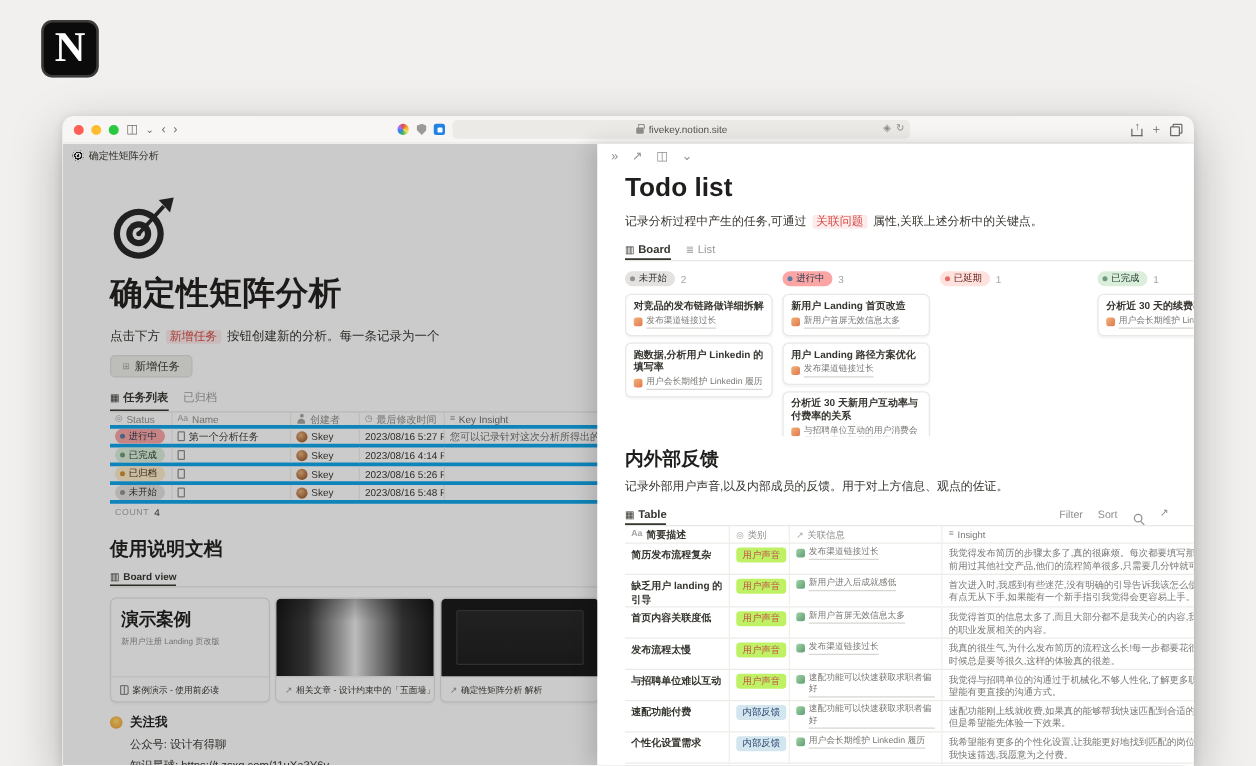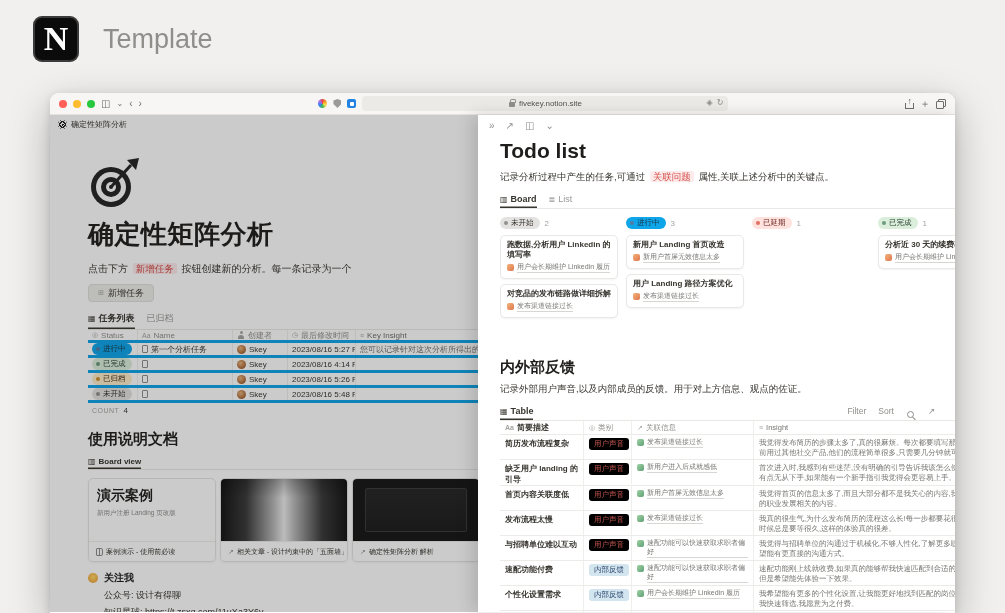--- a/index.html
+++ b/index.html
@@ -135,21 +135,21 @@
   .search-ico::after{ content:""; position:absolute; width:4px; height:1px; background:#8f8e8b; transform:rotate(45deg); left:6px; top:7.5px; }
 
   .board { margin-top:7px; display:flex; gap:8px; width:530px; height:133px; overflow:hidden; }
   .b-col { width:118px; flex:none; }
   .b-head { display:flex; align-items:center; gap:5px; height:14px; }
   .b-count { font-size:8px; color:#a5a4a1; }
   .pill { display:inline-flex; align-items:center; gap:3px; padding:0 6px 0 4px; height:12px;
     border-radius:999px; font-size:7.5px; white-space:nowrap; }
   .pill .dot { width:4px; height:4px; border-radius:50%; flex:none; }
   .pill-gray{background:#e3e2e0;color:#32302c;} .pill-gray .dot{background:#91918e;}
-  .pill-blue{background:#0ea5e9;color:#183347;} .pill-blue .dot{background:#527da5;}
+  .pill-blue{background:#fca5a5;color:#183347;} .pill-blue .dot{background:#527da5;}
   .pill-red{background:#ffe2dd;color:#5d1715;} .pill-red .dot{background:#e16f64;}
   .pill-green{background:#dbeddb;color:#1c3829;} .pill-green .dot{background:#6c9b7d;}
   .pill-yellow{background:#fdecc8;color:#402c1b;} .pill-yellow .dot{background:#cb912f;}
   .b-card { margin-top:5px; background:#fff; border:1px solid #e9e8e5; border-radius:5px;
     box-shadow:0 1px 2px rgba(15,15,15,.05); padding:4px 6px 5px 6px; }
   .b-card-title { font-size:8px; font-weight:600; color:#37352f; line-height:1.25; }
   .b-card-link { margin-top:3px; display:flex; align-items:flex-start; gap:3px; }
   .rel-ico { width:7px; height:7px; border-radius:2px; margin-top:1px;
     background:linear-gradient(135deg,#f2b279,#df7850); flex:none; }
   .rel-ico.green { background:linear-gradient(135deg,#9fd3a4,#5f9e74); }
@@ -163,31 +163,30 @@
   .f-row { display:flex; align-items:flex-start; border-bottom:1px solid #ecebe8; min-height:24px; }
   .f-head { color:#8f8e8b; align-items:center; min-height:14px; height:14px; }
   .fc { padding:3px 5px 0 5px; font-size:7.5px; overflow:hidden; border-right:1px solid #f0efec; height:100%; min-height:24px; }
   .f-head .fc { padding-top:0; display:flex; align-items:center; gap:3px; min-height:14px; }
   .fc-desc { width:84px; flex:none; color:#37352f; font-size:8px; font-weight:700; }
   .fc-cat { width:48px; flex:none; }
   .fc-link { width:122px; flex:none; display:flex; align-items:flex-start; gap:3px; }
   .fc-ins { flex:1; color:#787774; border-right:none; }
   .clamp2 { display:-webkit-box; -webkit-line-clamp:2; -webkit-box-orient:vertical; overflow:hidden; line-height:1.35; }
   .cat { display:inline-block; padding:1px 5px; border-radius:3px; font-size:7.5px; white-space:nowrap; }
-  .cat-user { background:#000000; color:#c4554d; }
+  .cat-user { background:#bef264; color:#c4554d; }
   .cat-internal { background:#d3e5ef; color:#28456c; }
 </style>
 </head>
 <body>
 
 <div class="hero">
   <div class="notion-logo">
       <span>N</span>
     </div>
-  <span class="hero-sub">Template</span>
 </div>
 
 <div class="browser">
   <div class="toolbar">
     <span class="tl tl-red"></span>
     <span class="tl tl-yellow"></span>
     <span class="tl tl-green"></span>
     <span class="tbi">◫</span>
     <span class="tbi tiny">⌄</span>
     <span class="tbi">‹</span>
@@ -425,31 +424,31 @@
         <div class="board">
           <div class="b-col">
             <div class="b-head">
               <span class="pill pill-gray">
                   <span class="dot"></span>
                   <span>未开始</span>
                 </span>
               <span class="b-count">2</span>
             </div>
             <div class="b-card">
+              <div class="b-card-title">对竞品的发布链路做详细拆解</div>
+              <div class="b-card-link">
+                  <span class="rel-ico"></span>
+                  <span class="rel-text">发布渠道链接过长</span>
+                </div>
+            </div>
+            <div class="b-card">
               <div class="b-card-title">跑数据,分析用户 Linkedin 的填写率</div>
               <div class="b-card-link">
                   <span class="rel-ico"></span>
                   <span class="rel-text">用户会长期维护 Linkedin 履历</span>
-                </div>
-            </div>
-            <div class="b-card">
-              <div class="b-card-title">对竞品的发布链路做详细拆解</div>
-              <div class="b-card-link">
-                  <span class="rel-ico"></span>
-                  <span class="rel-text">发布渠道链接过长</span>
                 </div>
             </div>
           </div>
 
           <div class="b-col">
             <div class="b-head">
               <span class="pill pill-blue">
                   <span class="dot"></span>
                   <span>进行中</span>
                 </span>
@@ -460,20 +459,27 @@
               <div class="b-card-link">
                   <span class="rel-ico"></span>
                   <span class="rel-text">新用户首屏无效信息太多</span>
                 </div>
             </div>
             <div class="b-card">
               <div class="b-card-title">用户 Landing 路径方案优化</div>
               <div class="b-card-link">
                   <span class="rel-ico"></span>
                   <span class="rel-text">发布渠道链接过长</span>
+                </div>
+            </div>
+            <div class="b-card">
+              <div class="b-card-title">分析近 30 天新用户互动率与付费率的关系</div>
+              <div class="b-card-link">
+                  <span class="rel-ico"></span>
+                  <span class="rel-text">与招聘单位互动的用户消费会员服务度份额显著提高</span>
                 </div>
             </div>
           </div>
 
           <div class="b-col">
             <div class="b-head">
               <span class="pill pill-red">
                   <span class="dot"></span>
                   <span>已延期</span>
                 </span>

